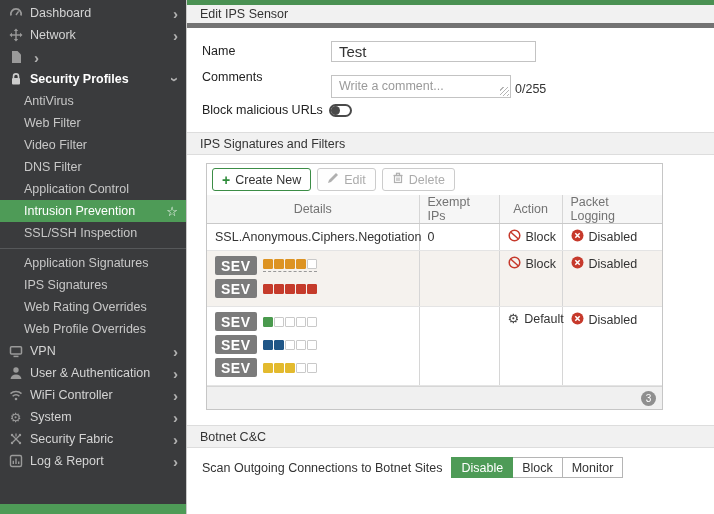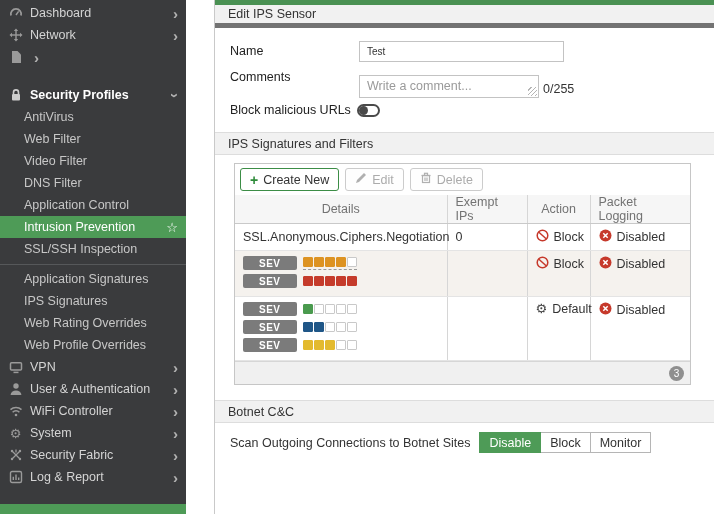--- a/index.html
+++ b/index.html
@@ -1,47 +1,47 @@
 <!DOCTYPE html>
 <html><head>
 <meta charset="utf-8">
 <style>
   * { box-sizing: border-box; margin: 0; padding: 0; }
   html, body { width: 714px; height: 514px; }
   body {
     font-family: "Liberation Sans", "DejaVu Sans", sans-serif;
     font-size: 12.5px; color: #333; background: #fff; overflow: hidden;
   }
-  .app { display: flex; width: 714px; height: 514px; gap: 28px; }
+  .app { display: flex; width: 714px; height: 514px; }
 
   
   .sidebar { width: 186px; background: #3a3b3d; position: relative; padding-top: 2px; flex-shrink: 0; }
   .nav-item { height: 22px; display: flex; align-items: center; padding: 0 8px; color: #d4d4d4; cursor: pointer; white-space: nowrap; }
   .nav-item .icon { width: 15px; height: 14px; margin-right: 7px; display: inline-flex; align-items: center; justify-content: center; flex-shrink: 0; }
   .nav-item.sub { padding-left: 24px; color: #c7c7c7; }
-  .nav-item.open { color: #fff; font-weight: bold; margin-top: 16px; }
+  .nav-item.open { color: #fff; font-weight: bold; }
   .nav-item.selected { background: #4e9b57; color: #fff; }
   .nav-item .label { flex: 1; overflow: hidden; text-overflow: ellipsis; }
   .chev { color: #b2b2b2; font-size: 15px; font-weight: bold; line-height: 1; margin-left: 4px; }
   .chev.down { transform: rotate(90deg); }
   .star { color: #fff; font-size: 13px; line-height: 1; font-family: "DejaVu Sans", sans-serif; }
   .nav-divider { border-top: 1px solid #56585a; margin: 4px 0 3px 0; }
   .sidebar-bottom-bar { position: absolute; bottom: 0; left: 0; width: 100%; height: 10px; background: #4e9b57; }
   .uni { font-family: "DejaVu Sans", sans-serif; line-height: 1; }
 
   
   .main { flex: 1; background: #fff; border-left: 1px solid #c9c9c9; display: flex; flex-direction: column; }
   .top-green { height: 5px; background: #4a9153; flex-shrink: 0; }
   .page-header { height: 23px; background: #f1f1f1; border-bottom: 5px solid #737373; display: flex; align-items: center; padding: 0 13px; color: #333; flex-shrink: 0; }
 
   
   .form-area { padding: 13px 0 10px 15px; }
   .form-row { display: flex; align-items: flex-start; margin-bottom: 5px; }
   .form-label { width: 129px; padding-top: 3px; color: #222; }
-  input.text-input { width: 205px; height: 21px; border: 1px solid #c3c3c3; padding: 0 7px; font-family: inherit; font-size: 10px; color: #333; outline: none; }
+  input.text-input { width: 205px; height: 21px; border: 1px solid #c3c3c3; padding: 0 7px; font-family: inherit; font-size: 15px; color: #333; outline: none; }
   .ta-wrap { position: relative; margin-top: 8px; }
   textarea.comment-input { width: 180px; height: 23px; border: 1px solid #c3c3c3; padding: 3px 7px; font-family: inherit; font-size: 12.5px; color: #333; resize: none; outline: none; display: block; }
   textarea.comment-input::placeholder { color: #9a9a9a; opacity: 1; }
   .resize-grip { position: absolute; right: 2px; bottom: 2px; width: 9px; height: 9px;
     background: repeating-linear-gradient(135deg, transparent 0 2px, #b5b5b5 2px 3px); }
   .counter { margin-left: 4px; align-self: flex-end; padding-bottom: 2px; color: #333; }
   .toggle-row { align-items: center; margin-top: 3px; }
   .toggle-row .form-label { width: auto; padding-top: 0; }
   .toggle { width: 23px; height: 13px; border: 2px solid #4a4a4a; border-radius: 8px; background: #fff; position: relative; margin-left: 6px; cursor: pointer; }
   .toggle .knob { position: absolute; left: 0px; top: 0px; width: 9px; height: 9px; border-radius: 50%; background: #4a4a4a; }
@@ -57,21 +57,21 @@
   .btn.create { border-color: #3c8d46; }
   .btn.disabled { color: #ababab; border-color: #ccc; background: #fefefe; }
   table.sig-table { border-collapse: collapse; width: 100%; table-layout: fixed; }
   table.sig-table th { height: 27px; background: #f6f6f6; border-bottom: 1px solid #c9c9c9; border-right: 1px solid #d6d6d6; font-weight: normal; color: #737373; padding: 0 8px; }
   table.sig-table th:last-child, table.sig-table td:last-child { border-right: none; }
   table.sig-table th.c { text-align: center; } table.sig-table th.l { text-align: left; }
   table.sig-table td { border-right: 1px solid #d6d6d6; border-bottom: 1px solid #e4e4e4; padding: 4px 8px; vertical-align: top; color: #333; }
   tr.hl td { background: #f5f2ee; }
   .cell-line { display: flex; align-items: center; gap: 5px; padding-top: 1px; }
   .sev-line { display: flex; align-items: center; gap: 6px; margin: 1px 0 4px 0; }
-  .sev-badge { background: #7b7b7b; color: #fff; font-size: 10px; font-weight: bold; letter-spacing: .5px; padding: 2px 16px 1px; border-radius: 2px; }
+  .sev-badge { background: #7b7b7b; color: #fff; font-size: 14px; font-weight: bold; letter-spacing: .5px; padding: 2px 6px 1px; border-radius: 2px; }
   .sev-boxes { display: inline-flex; gap: 1px; }
   .sev-boxes.dashed { border-bottom: 1px dashed #999; padding-bottom: 2px; }
   .sq { width: 10px; height: 10px; border-radius: 1px; border: 1px solid #c9c9c9; background: #fff; }
   .table-footer { background: #f0f0f0; height: 23px; display: flex; align-items: center; justify-content: flex-end; padding: 0 6px; border-top: 1px solid #d6d6d6; }
   .count-badge { width: 15px; height: 15px; border-radius: 50%; background: #8f8f8f; color: #fff; font-size: 10px; display: flex; align-items: center; justify-content: center; }
 
   
   .botnet-row { display: flex; align-items: center; padding-left: 15px; margin-top: 9px; }
   .segmented { display: inline-flex; margin-left: 10px; }
   .seg { height: 21px; padding: 0 9px; display: inline-flex; align-items: center; background: #fff; border: 1px solid #b5b5b5; color: #333; margin-left: -1px; cursor: pointer; font-family: inherit; font-size: 12.5px; }

